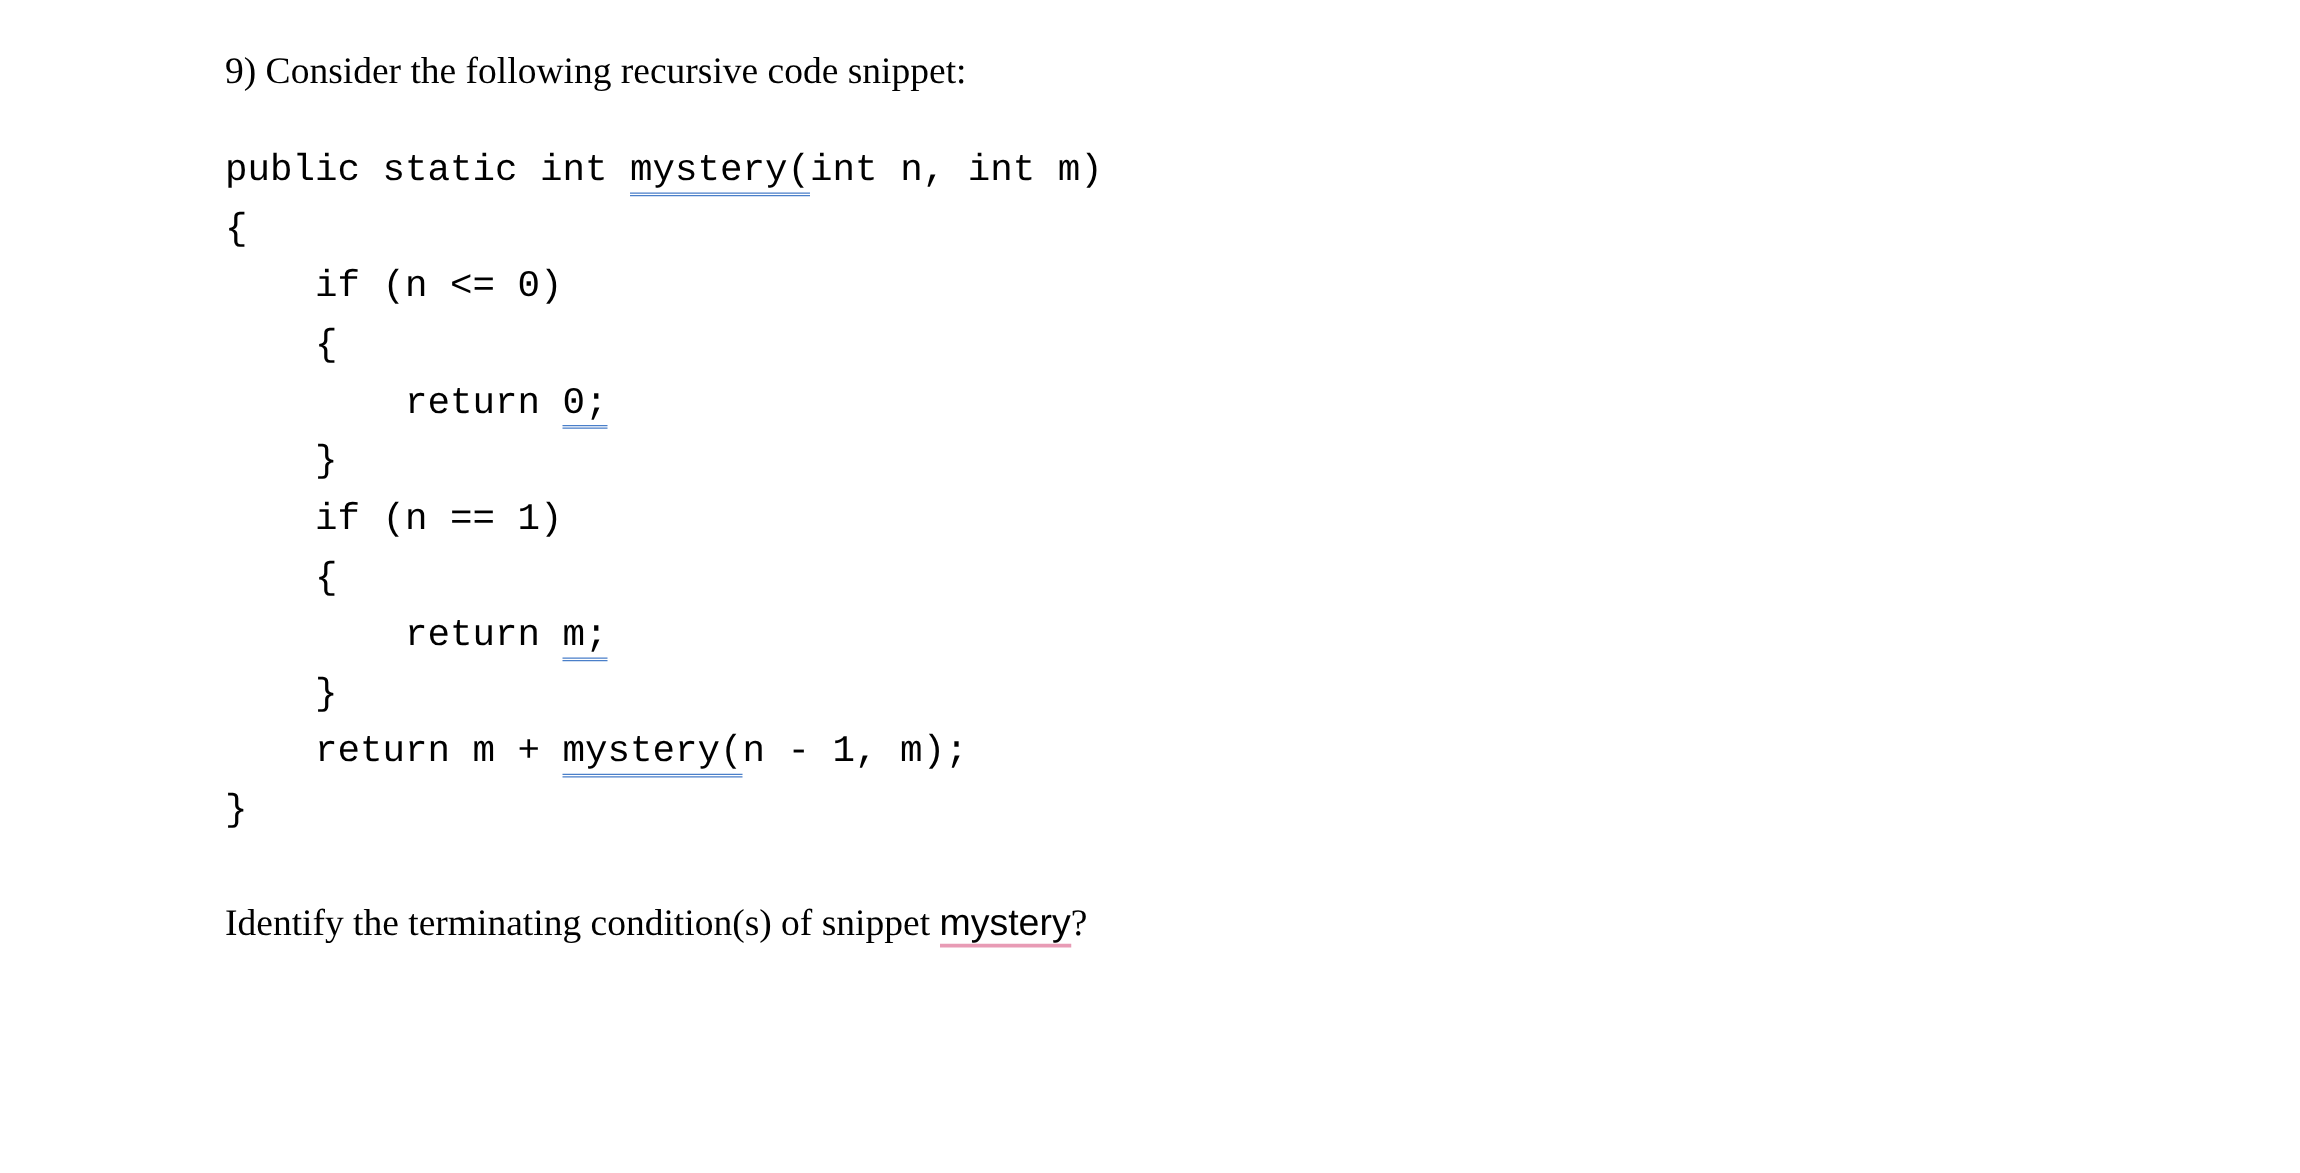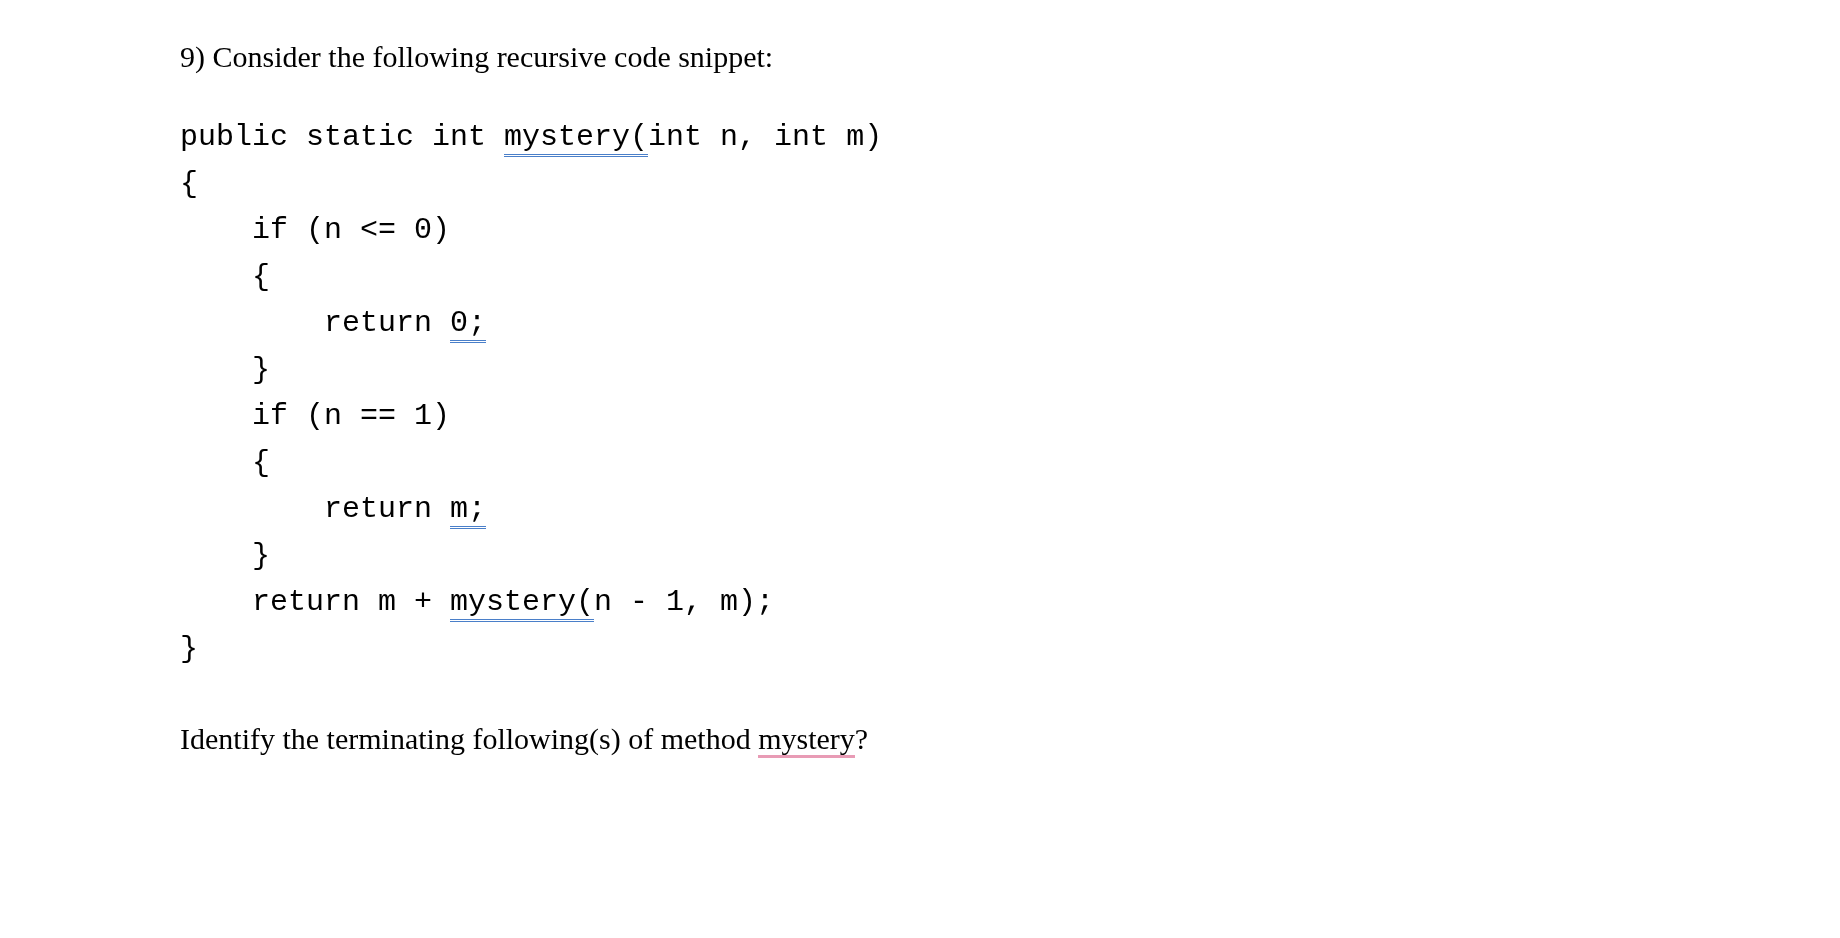--- a/index.html
+++ b/index.html
@@ -33,21 +33,21 @@
     }
     .question-ask {
       font-size: 30px;
       color: #000;
     }
     .underline-pink {
       border-bottom: 3px solid #e89bb5;
       padding-bottom: 0px;
     }
     .mono-inline {
-      font-family: Liberation Serif, serif;
+      font-family: Liberation Sans, sans-serif;
     }
   </style>
 </head>
 <body>
 
 <div class="question-intro">9) Consider the following recursive code snippet:</div>
 
 <div class="code-block"><span>public static int </span><span class="underline-blue">mystery(</span><span>int n, int m)</span>
 <span>{</span>
 <span>    if (n &lt;= 0)</span>
@@ -55,14 +55,14 @@
 <span>        return </span><span class="underline-blue">0;</span>
 <span>    }</span>
 <span>    if (n == 1)</span>
 <span>    {</span>
 <span>        return </span><span class="underline-blue">m;</span>
 <span>    }</span>
 <span>    return m + </span><span class="underline-blue">mystery(</span><span>n - 1, m);</span>
 <span>}</span></div>
 
 <div class="question-ask">
-  <span>Identify the terminating following(s) of method </span><span class="mono-inline underline-pink">mystery</span><span>?</span>
+  <span>Identify the terminating condition(s) of snippet </span><span class="mono-inline underline-pink">mystery</span><span>?</span>
 </div>
 
 </body></html>

